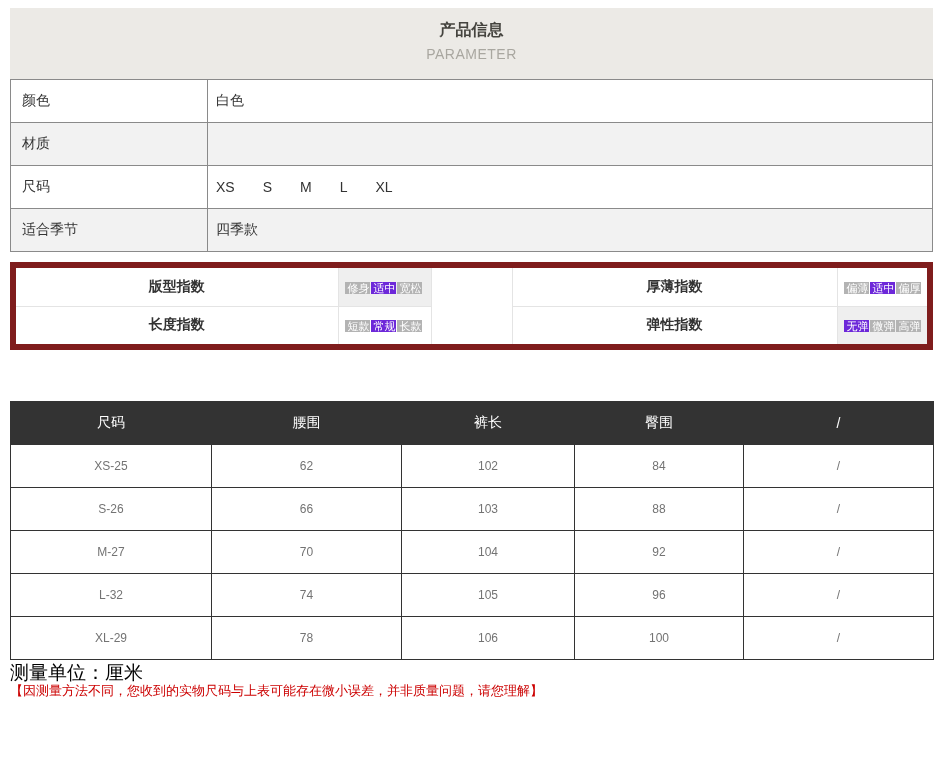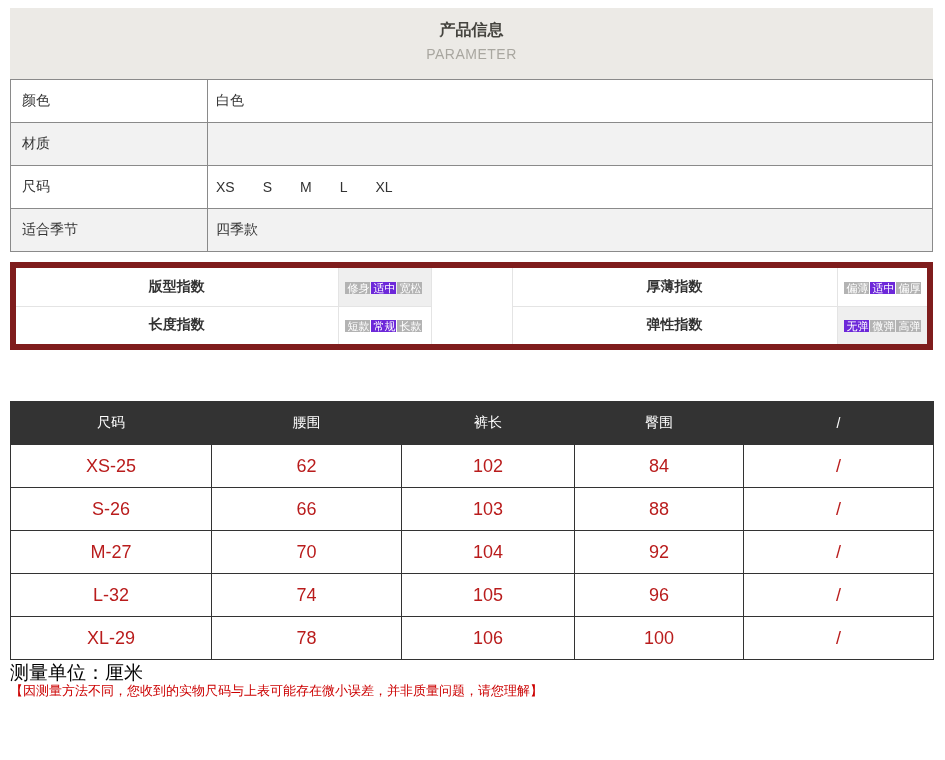--- a/index.html
+++ b/index.html
@@ -24,21 +24,21 @@
   .index-table td { border:1px solid #E4E4E4; height:41px; vertical-align:middle; }
   .idx-label { text-align:center; font-size:14px; font-weight:bold; color:#333; }
   .idx-badges { width:93px; padding-left:6px; }
   .idx-badges.shaded { background:#EFEFEF; }
   .idx-spacer { width:81px; }
   .badge { display:inline-block; background:#B3B3B3; color:#fff; font-size:11px; line-height:12px; width:25px; text-align:right; margin-right:1px; vertical-align:middle; }
   .badge.selected { background:#6d28d9; }
 
   .size-table { margin-top:51px; border:1px solid #333; }
   .size-table th { background:#333333; color:#fff; font-size:14px; font-weight:normal; height:43px; border:1px solid #333; text-align:center; vertical-align:middle; }
-  .size-table td { border:1px solid #333; height:43px; font-size:18px; color:#b91c1c; text-align:center; vertical-align:middle; }
+  .size-table td { border:1px solid #333; height:43px; font-size:12px; color:#737373; text-align:center; vertical-align:middle; }
 
   .footer { margin-top:4px; }
   .footer .unit { font-size:19px; color:#000; line-height:18px; }
   .footer .note { font-size:13px; color:#CC0000; line-height:18px; }
 </style>
 </head>
 <body>
 
 <div class="page">
   <div class="header">

